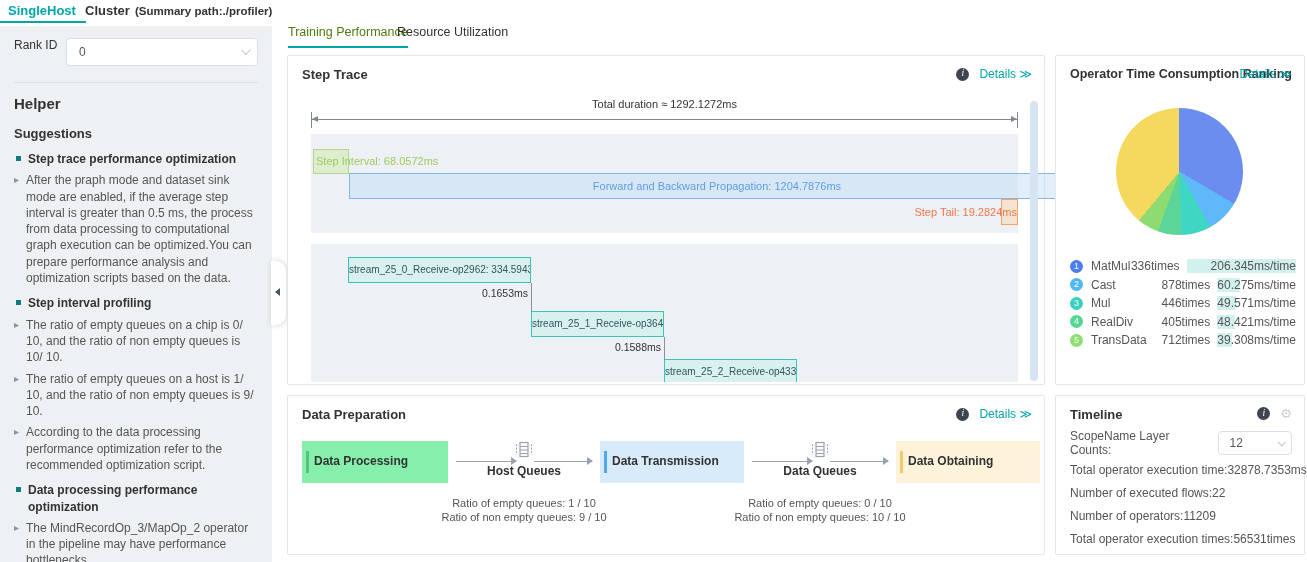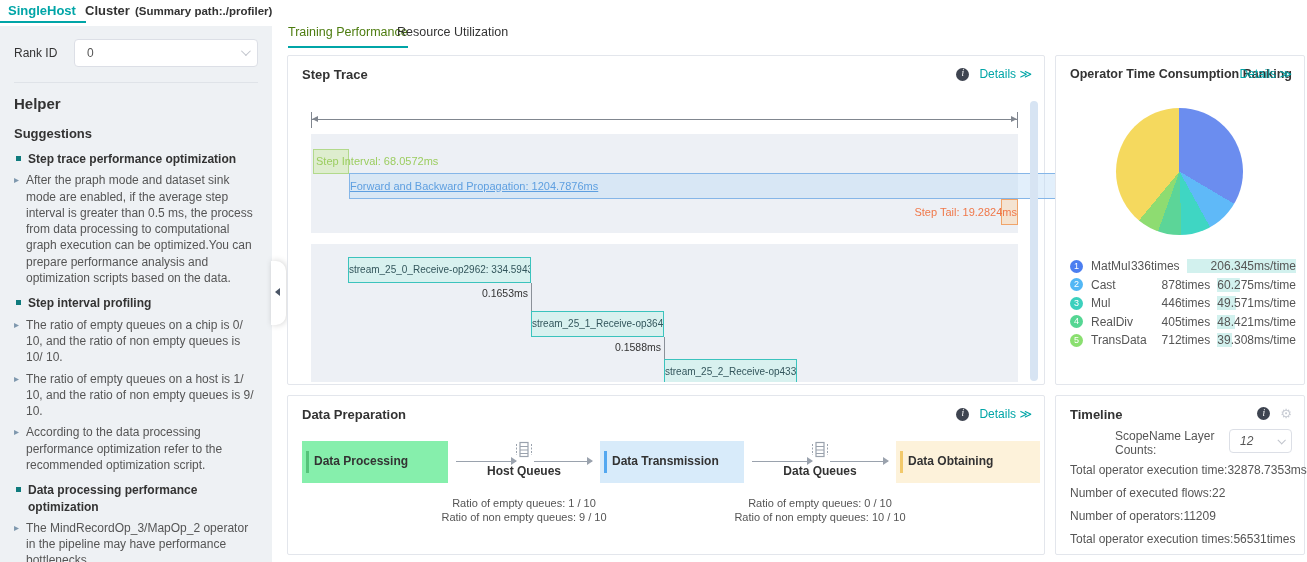--- a/index.html
+++ b/index.html
@@ -9,21 +9,21 @@
   
   .top-header { position:absolute; left:0; top:0; width:1307px; height:26px; background:#fff; }
   .top-tab { position:absolute; top:3px; font-size:13px; font-weight:bold; cursor:pointer; }
   .top-tab.single { left:8px; color:#00a5a7; }
   .top-tab.single::after { content:""; position:absolute; left:-8px; right:-10px; top:18px; height:2px; background:#00a5a7; }
   .top-tab.cluster { left:85px; color:#333; }
   .summary-path { position:absolute; left:135px; top:5px; font-size:11.5px; font-weight:bold; color:#333;text-align:right; }
 
   
   .sidebar { position:absolute; left:0; top:26px; width:272px; height:536px; background:#eef1f4; padding:12px 14px 0 14px; overflow:hidden; }
-  .rank-row { display:flex; align-items:center; height:30px;gap:8px; }
+  .rank-row { display:flex; height:30px; }
   .rank-label { font-size:12px; color:#333; width:52px; }
   .select-box { position:relative; background:#fff; border:1px solid #dcdfe6; border-radius:4px; height:28px; flex:1; font-size:12px; color:#555; line-height:26px; padding:0 22px 0 12px; cursor:pointer; }
   .select-box .chev { position:absolute; right:9px; top:9px; width:7px; height:7px; border-right:1.4px solid #c0c4cc; border-bottom:1.4px solid #c0c4cc; transform:rotate(45deg) translateY(-2px); }
   .sidebar-divider { height:1px; background:#dfe3e8; margin:14px 0 12px 0; }
   .helper-title { font-size:15px; font-weight:bold; margin:8px 0 14px 0; }
   .sugg-title { font-size:13px; font-weight:bold; margin-bottom:10px; }
   .sg-section-title { display:flex; font-size:12px; font-weight:bold; color:#333; margin:9px 0 5px 0; line-height:1.35; }
   .sg-section-title::before { content:""; flex:0 0 5px; width:5px; height:5px; background:#0f7b7d; margin:5px 7px 0 2px; }
   .sg-item { display:flex; font-size:12px; color:#555; line-height:1.36; margin:0 0 5px 0; }
   .sg-item::before { content:"\25B8"; color:#7e97ad; font-size:10px; flex:0 0 12px; margin-top:1px; }
@@ -62,21 +62,21 @@
   .measure .m-tick.l { left:0; } .measure .m-tick.r { right:0; }
   .measure::before { content:""; position:absolute; left:1px; top:2px; border:3.5px solid transparent; border-right:6px solid #80868f; border-left:none; }
   .measure::after  { content:""; position:absolute; right:1px; top:2px; border:3.5px solid transparent; border-left:6px solid #80868f; border-right:none; }
 
   .band { position:absolute; left:23px; width:707px; background:#edf0f5; }
   .band1 { top:78px; height:99px; }
   .band2 { top:188px; height:138px; overflow:hidden; }
 
   .si-box { position:absolute; left:2px; top:15px; width:36px; height:25px; background:rgba(205,232,160,.45); border:1px solid #b2d98b; }
   .si-label { position:absolute; left:5px; top:15px; height:25px; line-height:25px; font-size:11px; color:#9ccd60; white-space:nowrap; z-index:2; }
-  .fb-box { position:absolute; left:38px; top:39px; width:736px; height:26px; background:rgba(190,220,247,.45); border:1px solid #85b6e8; font-size:11px; color:#5e9fe0; text-align:left; line-height:25px; white-space:nowrap; overflow:hidden;text-decoration:underline; }
+  .fb-box { position:absolute; left:38px; top:39px; width:736px; height:26px; background:rgba(190,220,247,.45); border:1px solid #85b6e8; font-size:11px; color:#5e9fe0; text-align:center; line-height:25px; white-space:nowrap; overflow:hidden; }
   .st-box { position:absolute; left:690px; top:65px; width:17px; height:26px; background:rgba(250,216,178,.55); border:1px solid #f0a46a; }
   .st-label { position:absolute; right:1px; top:65px; height:26px; line-height:26px; font-size:11px; color:#f0784a; white-space:nowrap; z-index:2; }
 
   .stream-box { position:absolute; height:26px; background:#d8f1ef; border:1px solid #3bc3bd; font-size:10px; color:#33565c; text-align:center; line-height:24px; white-space:nowrap; overflow:hidden; }
   .conn { position:absolute; width:1px; background:#8b9199; }
   .gap-label { position:absolute; font-size:10.5px; color:#333; white-space:nowrap; }
 
   .v-scroll { position:absolute; left:742px; top:45px; width:8px; height:280px; background:#d7e4f3; border-radius:4px; cursor:pointer; }
 
   
@@ -96,22 +96,22 @@
   .dp-yellow { left:608px; width:144px; background:#fdf2da; }
   .flow-arrow { position:absolute; top:65px; height:1px; background:#9aa2ad; }
   .flow-arrow::after { content:""; position:absolute; right:-1px; top:-4px; border:4px solid transparent; border-left:6px solid #9aa2ad; border-right:none; }
   .queue-group { position:absolute; top:45px; width:90px; text-align:center; }
   .queue-group .q-label { font-size:12px; font-weight:bold; color:#333; margin-top:2px; }
   .qg1 { left:191px; } .qg2 { left:487px; }
   .ratio-block { position:absolute; top:100px; width:240px; text-align:center; font-size:11px; color:#555; line-height:14px; }
   .rb1 { left:116px; } .rb2 { left:412px; }
 
   
-  .tl-scope-row { position:absolute; left:14px; top:33px; right:12px; display:flex; font-size:12px; color:#555;margin-left:45px; }
-  .tl-select { position:relative; margin-left:6px; width:74px; height:24px; background:#fff; border:1px solid #dcdfe6; border-radius:4px; font-size:12px; color:#555; line-height:22px; padding:0 18px 4px 10px; cursor:pointer;font-style:italic; }
+  .tl-scope-row { position:absolute; left:14px; top:33px; right:12px; display:flex; align-items:center; font-size:12px; color:#555; }
+  .tl-select { position:relative; margin-left:6px; width:74px; height:24px; background:#fff; border:1px solid #dcdfe6; border-radius:4px; font-size:12px; color:#555; line-height:22px; padding:0 18px 4px 10px; cursor:pointer; }
   .tl-select .chev { position:absolute; right:7px; top:8px; width:6px; height:6px; border-right:1.4px solid #c0c4cc; border-bottom:1.4px solid #c0c4cc; transform:rotate(45deg) translateY(-1px); }
   .tl-stats { position:absolute; left:14px; top:67px; right:8px; font-size:12px; color:#555; }
   .tl-stat { margin-bottom:9px; white-space:nowrap; }
 </style>
 </head>
 <body>
 
 <div class="app">
 
   <header class="top-header">
@@ -162,20 +162,21 @@
     <div class="m-tab inactive">Resource Utilization</div>
   </nav>
 
   <section class="panel step-panel">
     <div class="panel-head">Step Trace</div>
     <div class="head-right">
       <span class="info-icon"></span>
       <span class="details-link">Details ≫</span>
     </div>
 
+    <div class="total-label">Total duration ≈ 1292.1272ms</div>
     <div class="measure">
       <span class="m-tick l"></span>
       <span class="m-line"></span>
       <span class="m-tick r"></span>
     </div>
 
     <div class="band band1">
       <div class="si-box"></div>
       <div class="si-label">Step Interval: 68.0572ms</div>
       <div class="fb-box">Forward and Backward Propagation: 1204.7876ms</div>

